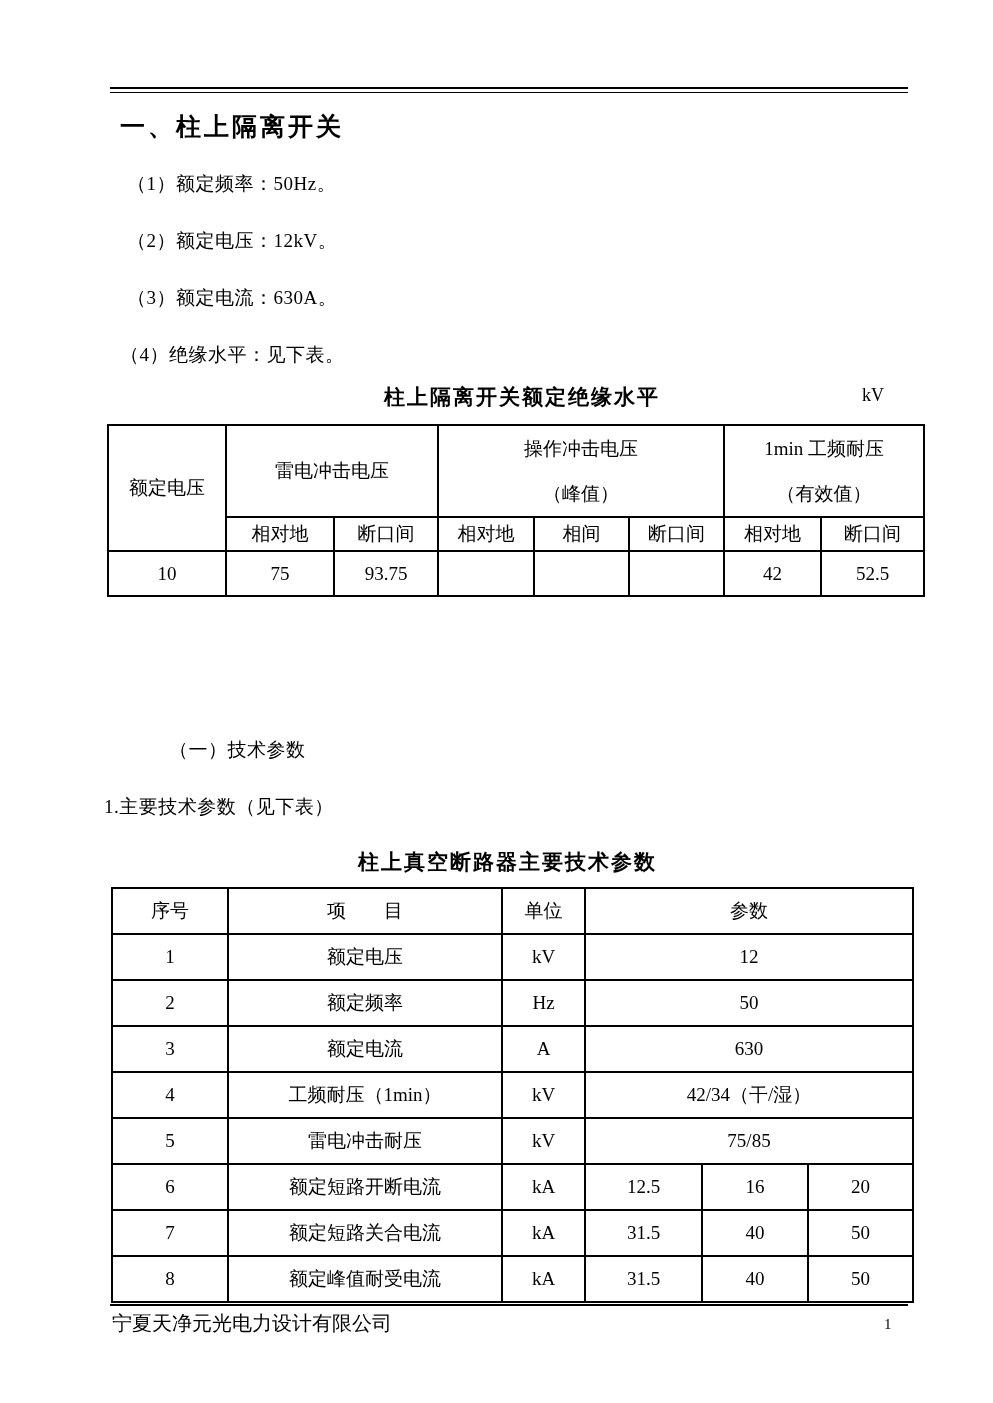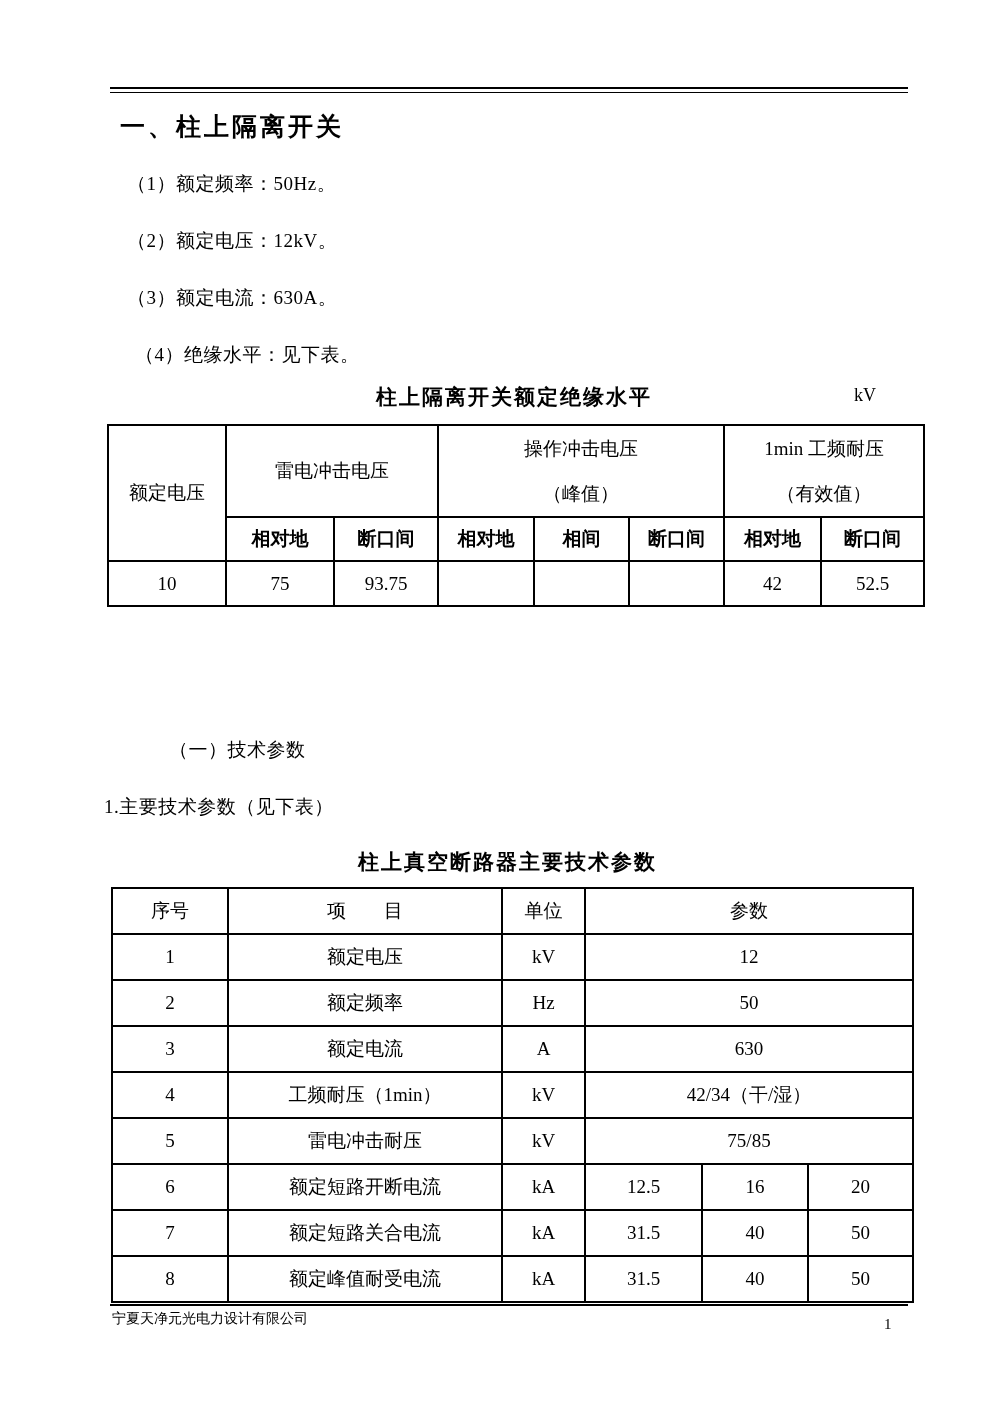--- a/index.html
+++ b/index.html
@@ -31,38 +31,38 @@
   }
   table {
     border-collapse:collapse; table-layout:fixed; position:absolute;
   }
   td {
     border:2px solid #000; text-align:center; vertical-align:middle;
     font-size:19px; padding:0; overflow:hidden; white-space:nowrap;
   }
   .grp2 div { line-height:45px; }
   .footer-rule { left:110px; top:1304px; width:798px; border-top:2px solid #000; height:0; }
-  .footer-co { left:112px; top:1310px; font-size:14px; white-space:nowrap; }
+  .footer-co { left:112px; top:1310px; font-size:20px; white-space:nowrap; }
   .footer-pg { left:884px; top:1316px; font-size:15px; }
 </style>
 </head>
 <body>
 
 <div class="page">
 
   <div class="abs header-rule"></div>
 
   <div class="abs h-sec" style="left:120px; top:110px;font-family:Liberation Serif, serif;">一、柱上隔离开关</div>
 
   <div class="abs body-line" style="left:127px; top:171px;">（1）额定频率：50Hz。</div>
   <div class="abs body-line" style="left:127px; top:228px;">（2）额定电压：12kV。</div>
   <div class="abs body-line" style="left:127px; top:285px;">（3）额定电流：630A。</div>
-  <div class="abs body-line" style="left:135px; top:342px;">（4）绝缘水平：见下表。</div>
+  <div class="abs body-line" style="left:120px; top:342px;">（4）绝缘水平：见下表。</div>
 
-  <div class="abs tbl-caption" style="left:106px; top:383px; width:816px;align-items:flex-end;">
+  <div class="abs tbl-caption" style="left:114px; top:383px; width:816px;align-items:flex-end;">
     <span class="cap-text">柱上隔离开关额定绝缘水平</span>
     <span class="unit-tag">kV</span>
   </div>
 
   <table style="left:107px; top:424px; width:816px;">
     <colgroup>
       <col style="width:118px">
         <col style="width:108px">
         <col style="width:104px">
       <col style="width:96px">
@@ -77,21 +77,21 @@
         <td colspan="2">雷电冲击电压</td>
         <td colspan="3" class="grp2">
           <div>操作冲击电压</div>
           <div>（峰值）</div>
         </td>
         <td colspan="2" class="grp2">
           <div>1min 工频耐压</div>
           <div>（有效值）</div>
         </td>
       </tr>
-      <tr style="height:44px;font-weight:bold;">
+      <tr style="height:34px;">
         <td>相对地</td>
         <td>断口间</td>
         <td>相对地</td>
         <td>相间</td>
         <td>断口间</td>
         <td>相对地</td>
         <td>断口间</td>
       </tr>
       <tr style="height:45px;">
         <td>10</td>

